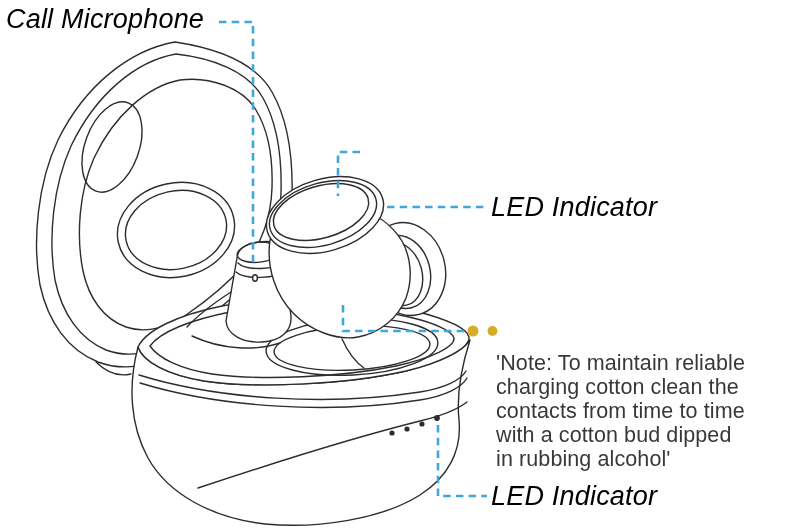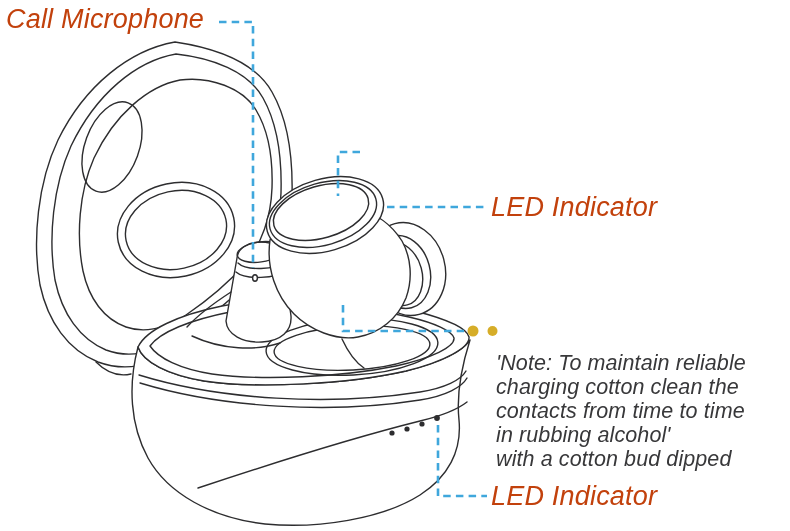--- a/index.html
+++ b/index.html
@@ -20,28 +20,27 @@
   .art .dot{fill:#2d2d2f;stroke:none;}
   .leaders path{
     fill:none;stroke:#3fa7dc;stroke-width:2.6;
     stroke-dasharray:7.5 5.2;stroke-linecap:butt;
   }
   .leaders circle{stroke:none;fill:#d6ad28;}
   
   .label{
     position:absolute;
     font-style:italic;
-    color:#c2410c;
+    color:#000000;
     white-space:nowrap;
     letter-spacing:0.2px;
   }
   .label.main{font-size:27px;line-height:30px;}
   .note{
     position:absolute;
-    font-style:italic;
     color:#38383a;
     font-size:21.5px;
     line-height:24px;
     white-space:nowrap;
     letter-spacing:0.1px;
   }
 </style>
 </head>
 <body>
 
@@ -130,19 +129,19 @@
   <div class="label main" style="left:6px;top:4px;">Call Microphone</div>
 
 
   <div class="label main" style="left:491px;top:192px;">LED Indicator</div>
 
 
   <div class="note" style="left:496px;top:351px;">
     <div>'Note: To maintain reliable</div>
     <div>charging cotton clean the</div>
     <div>contacts from time to time</div>
+    <div>with a cotton bud dipped</div>
     <div>in rubbing alcohol'</div>
-    <div>with a cotton bud dipped</div>
   </div>
 
   <div class="label main" style="left:491px;top:481px;">LED Indicator</div>
 
 </div>
 
 </body></html>

